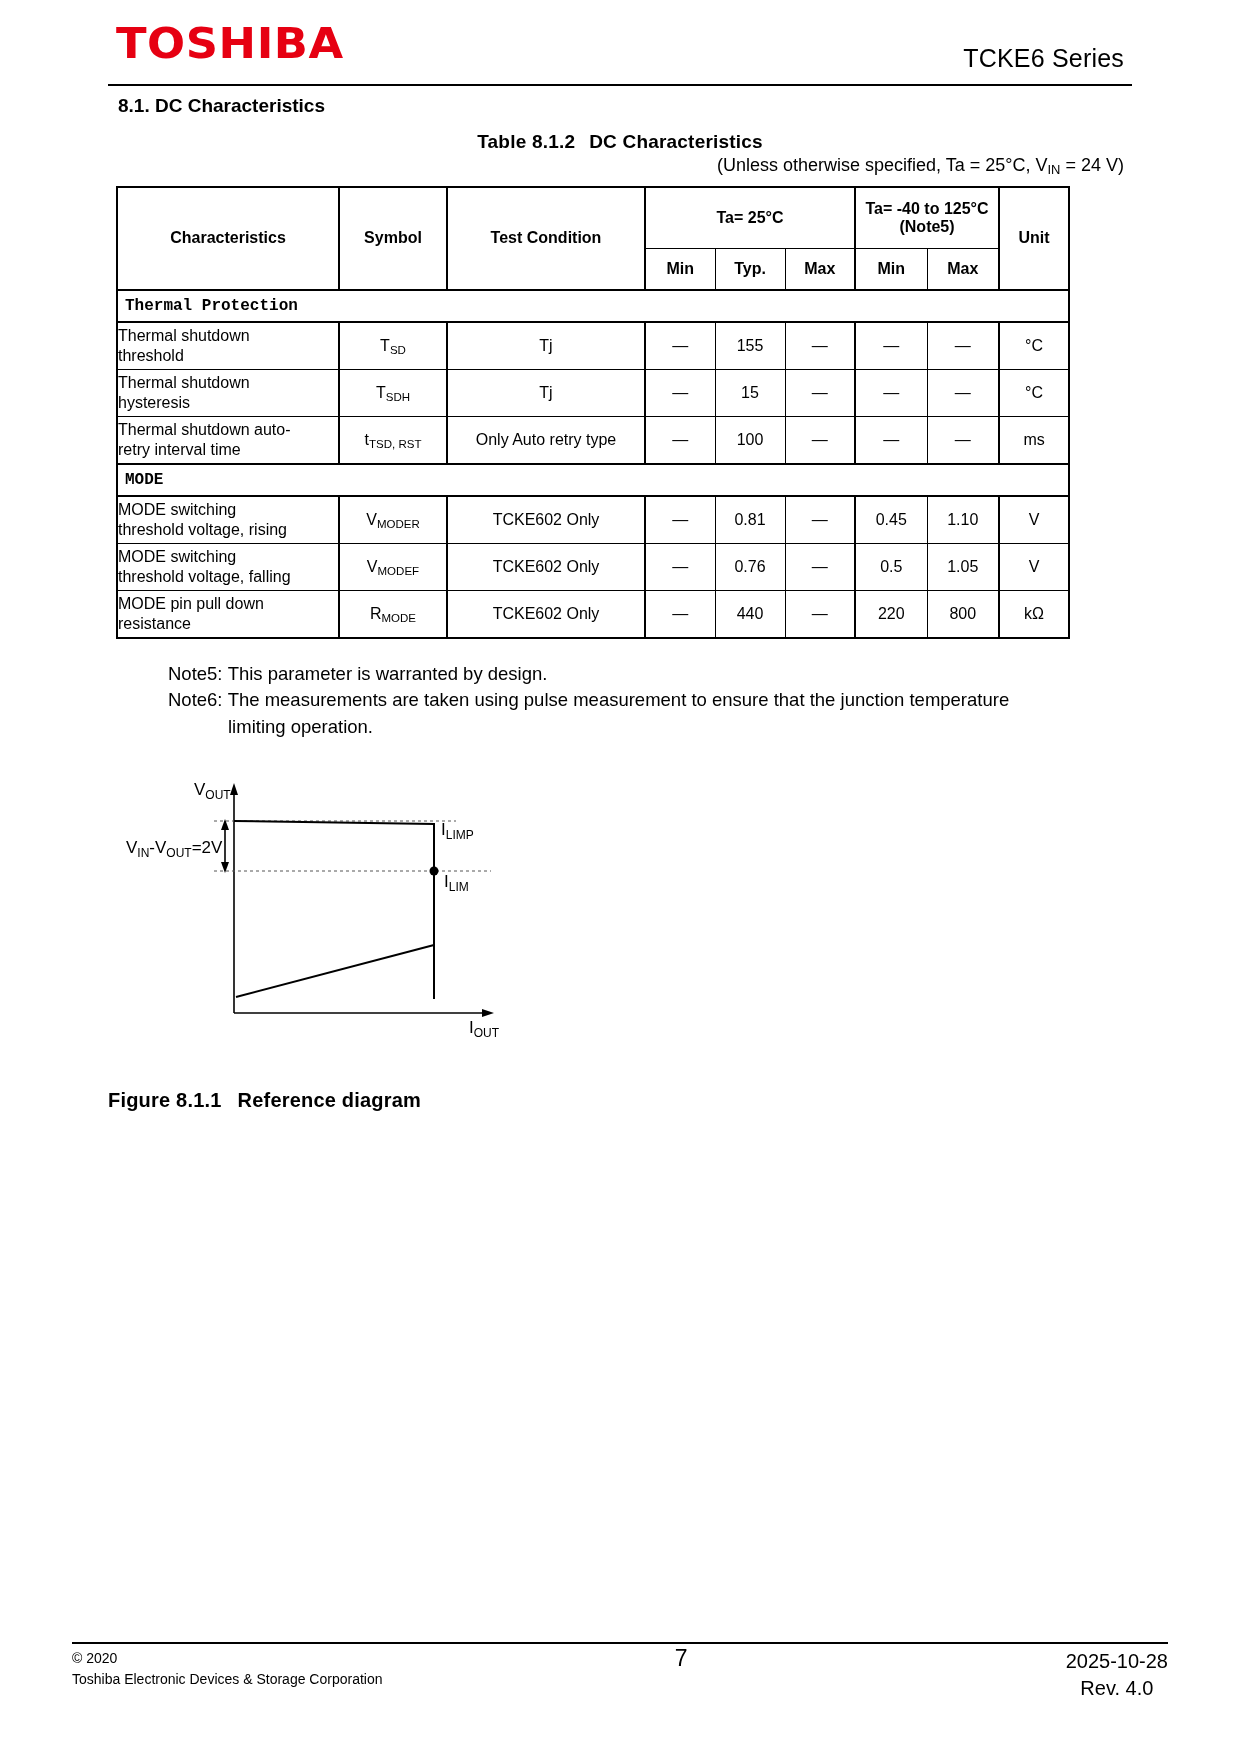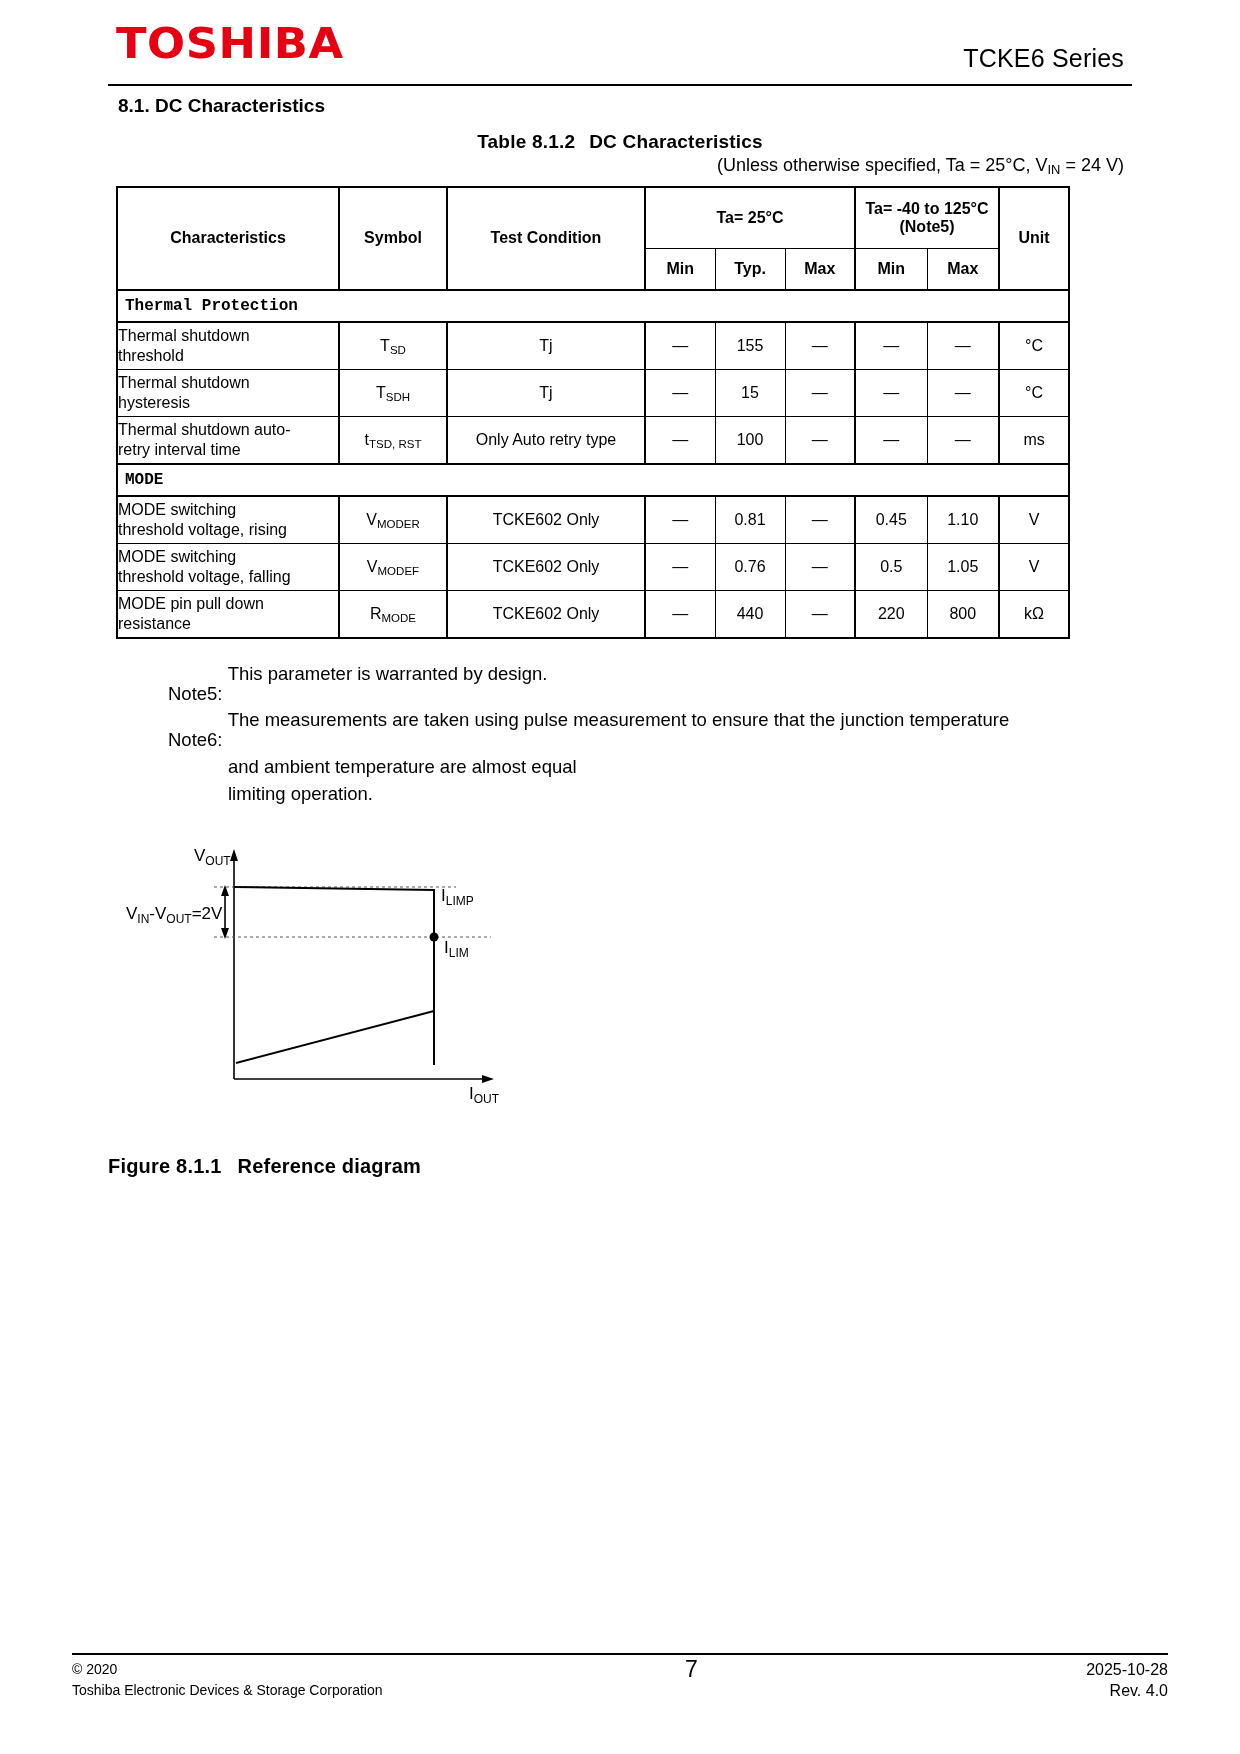--- a/index.html
+++ b/index.html
@@ -125,21 +125,21 @@
   }
 
   
   .notes {
     margin: 22px 0 0 60px;
     font-size: 18.5px;
     line-height: 1.44;
     width: 930px;
   }
   .note-row { display: flex; }
-  .note-lbl { white-space: nowrap; margin-top: 20px; }
+  .note-lbl { white-space: nowrap; }
   .note-txt { }
   .note-cont { margin-left: 60px; }
 
   
   .figwrap {
     position: relative;
     width: 952px;
     height: 300px;
     margin: 34px 0 0 8px;
   }
@@ -168,21 +168,21 @@
     justify-content: space-between;
     align-items: flex-start;
     font-size: 14px;
   }
   .foot-left { line-height: 1.5; }
   .foot-center {
     font-size: 23px;
     margin-top: -3px;
     padding-right: 86px;
   }
-  .foot-right { text-align: right; font-size: 16px; line-height: 1.35; }
+  .foot-right { text-align: center; font-size: 20px; line-height: 1.35; }
 </style>
 </head>
 <body>
 
 <div class="page">
 
   <div class="header">
     <div class="logo" style="color: rgb(230, 0, 18);">TOSHIBA</div>
     <div class="series">TCKE6  Series</div>
   </div>
@@ -306,21 +306,20 @@
 
   <div class="notes" id="notes">
       <div class="note-row">
         <span class="note-lbl">Note5:&nbsp;</span>
         <span class="note-txt">This parameter is warranted by design.</span>
       </div>
       <div class="note-row">
         <span class="note-lbl">Note6:&nbsp;</span>
         <span class="note-txt">The measurements are taken using pulse measurement to ensure that the junction temperature</span>
       </div>
-      <div class="note-cont">and ambient temperature are almost equal</div>
       <div class="note-cont">limiting operation.</div>
     </div>
 
   <div class="figwrap">
     <svg width="952" height="300" viewBox="0 0 952 300">
 
       <line x1="118" y1="18" x2="118" y2="238" stroke="#000" stroke-width="1.6"></line>
       <polygon points="118,8 114,20 122,20" fill="#000"></polygon>
 
       <line x1="118" y1="238" x2="368" y2="238" stroke="#000" stroke-width="1.6"></line>

